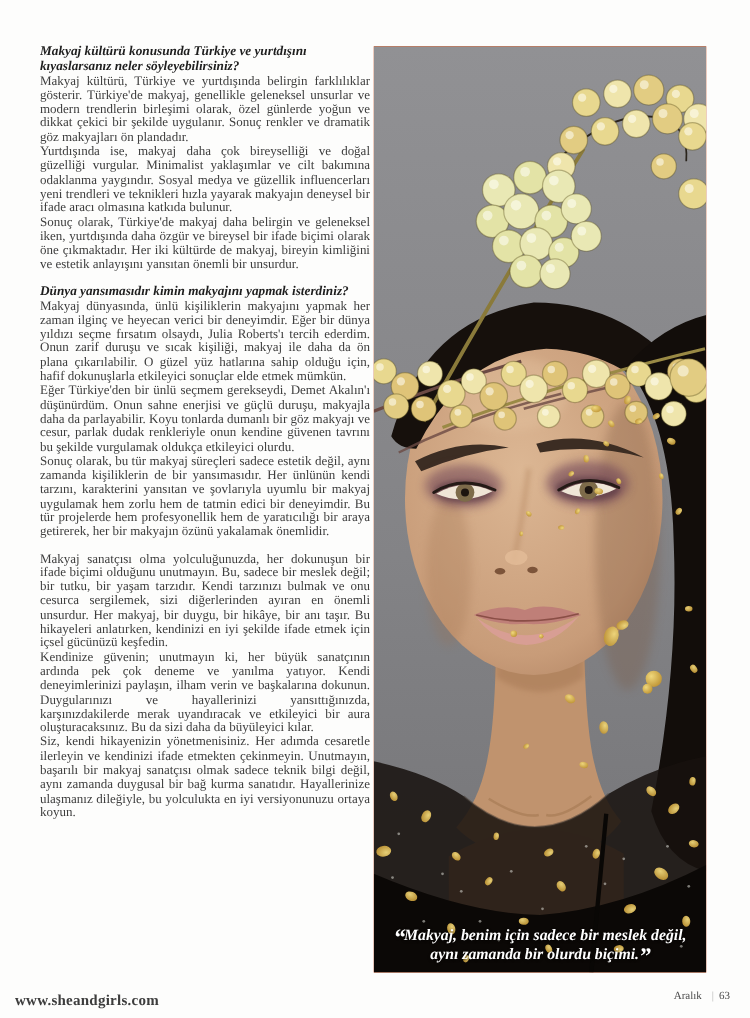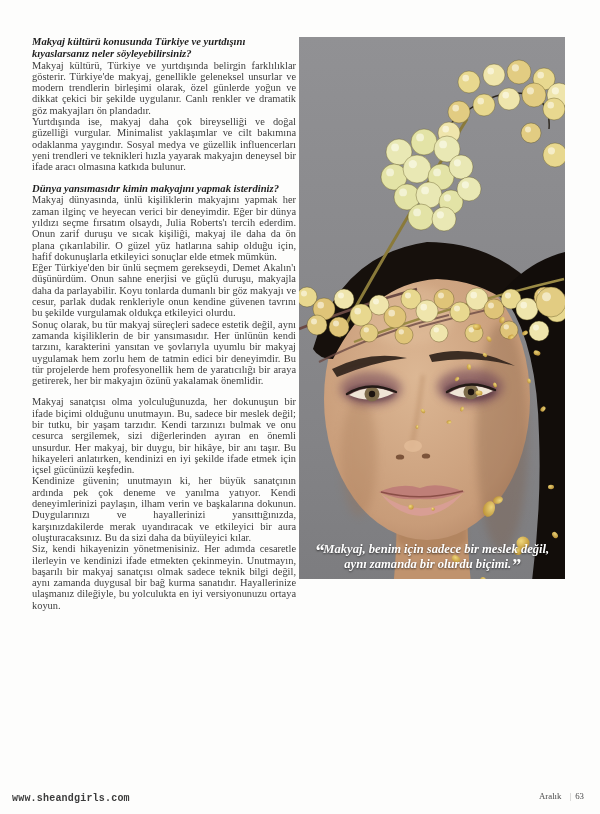--- a/index.html
+++ b/index.html
@@ -15,53 +15,54 @@
     text-align:justify;
   }
   .section{margin:0 0 10px 0;}
   .heading{
     font-weight:bold;font-style:italic;color:#1e1e1e;
     font-size:10.6px;line-height:11.8px;margin:0 0 1px 0;text-align:left;
   }
   .text-col p{margin:0;}
   
   .photo{
-    position:absolute;left:299px;top:37px;width:266px;height:542px;
+    position:absolute;left:299px;top:37px;width:266px;height:741px;
     overflow:hidden;background:#c2410c;
   }
   .photo svg{display:block;}
   .quote{
     position:absolute;left:0;right:0;bottom:7px;text-align:center;
     color:#ffffff;font-style:italic;font-weight:bold;
     font-size:12.6px;line-height:15px;font-family:"Liberation Serif", serif;
     text-shadow:0 1px 2px rgba(0,0,0,.6);
   }
   .qmark{font-size:19px;line-height:0;vertical-align:-4px;letter-spacing:-1px;}
   
   .footer-left{
-    position:absolute;left:12px;top:793px;font-size:10px;font-weight:bold;
-    color:#3c3c3c;font-family:Liberation Mono, monospace;letter-spacing:.2px;
+    position:absolute;left:12px;top:793px;font-size:12px;font-weight:bold;
+    color:#3c3c3c;font-family:Liberation Serif, serif;letter-spacing:.2px;
   }
   .footer-right{
     position:absolute;right:16px;top:791px;font-size:8.8px;color:#4a4a4a;
     font-family:"Liberation Serif", serif;
   }
   .footer-sep{color:#b5b5b5;margin:0 4px 0 8px;}
 </style>
 </head>
 <body>
 
 <div class="page">
 
   <div class="text-col">
 
     <div class="section">
       <p class="heading">Makyaj kültürü konusunda Türkiye ve yurtdışını kıyaslarsanız neler söyleyebilirsiniz?</p>
-      <p>Makyaj kültürü, Türkiye ve yurtdışında belirgin farklılıklar gösterir. Türkiye'de makyaj, genellikle geleneksel unsurlar ve modern trendlerin birleşimi olarak, özel günlerde yoğun ve dikkat çekici bir şekilde uygulanır. Canlı renkler ve dramatik göz makyajları ön plandadır.</p>
+      <p>Makyaj kültürü, Türkiye ve yurtdışında belirgin farklılıklar gösterir. Türkiye'de makyaj, genellikle geleneksel unsurlar ve modern trendlerin birleşimi olarak, özel günlerde yoğun ve dikkat çekici bir şekilde uygulanır. Sonuç renkler ve dramatik göz makyajları ön plandadır.</p>
       <p>Yurtdışında ise, makyaj daha çok bireyselliği ve doğal güzelliği vurgular. Minimalist yaklaşımlar ve cilt bakımına odaklanma yaygındır. Sosyal medya ve güzellik influencerları yeni trendleri ve teknikleri hızla yayarak makyajın deneysel bir ifade aracı olmasına katkıda bulunur.</p>
+      <p>Sonuç olarak, Türkiye'de makyaj daha belirgin ve geleneksel iken, yurtdışında daha özgür ve bireysel bir ifade biçimi olarak öne çıkmaktadır. Her iki kültürde de makyaj, bireyin kimliğini ve estetik anlayışını yansıtan önemli bir unsurdur.</p>
     </div>
 
     <div class="section">
       <p class="heading">Dünya yansımasıdır kimin makyajını yapmak isterdiniz?</p>
       <p>Makyaj dünyasında, ünlü kişiliklerin makyajını yapmak her zaman ilginç ve heyecan verici bir deneyimdir. Eğer bir dünya yıldızı seçme fırsatım olsaydı, Julia Roberts'ı tercih ederdim. Onun zarif duruşu ve sıcak kişiliği, makyaj ile daha da ön plana çıkarılabilir. O güzel yüz hatlarına sahip olduğu için, hafif dokunuşlarla etkileyici sonuçlar elde etmek mümkün.</p>
       <p>Eğer Türkiye'den bir ünlü seçmem gerekseydi, Demet Akalın'ı düşünürdüm. Onun sahne enerjisi ve güçlü duruşu, makyajla daha da parlayabilir. Koyu tonlarda dumanlı bir göz makyajı ve cesur, parlak dudak renkleriyle onun kendine güvenen tavrını bu şekilde vurgulamak oldukça etkileyici olurdu.</p>
       <p>Sonuç olarak, bu tür makyaj süreçleri sadece estetik değil, aynı zamanda kişiliklerin de bir yansımasıdır. Her ünlünün kendi tarzını, karakterini yansıtan ve şovlarıyla uyumlu bir makyaj uygulamak hem zorlu hem de tatmin edici bir deneyimdir. Bu tür projelerde hem profesyonellik hem de yaratıcılığı bir araya getirerek, her bir makyajın özünü yakalamak önemlidir.</p>
     </div>
 
     <div class="section">

